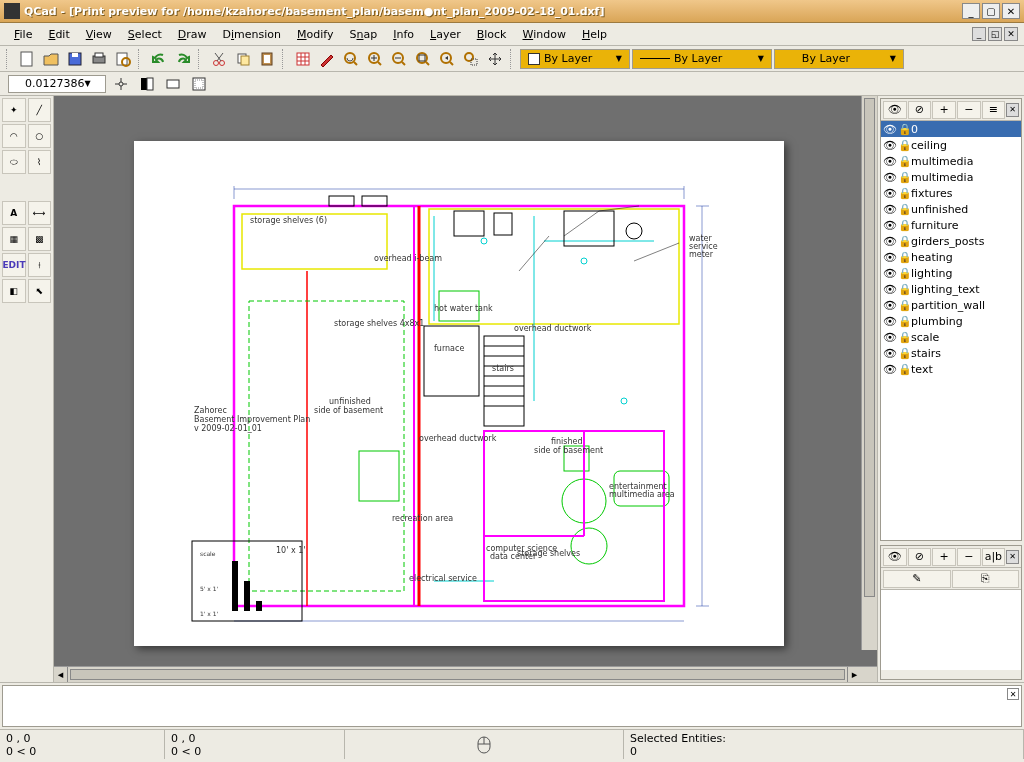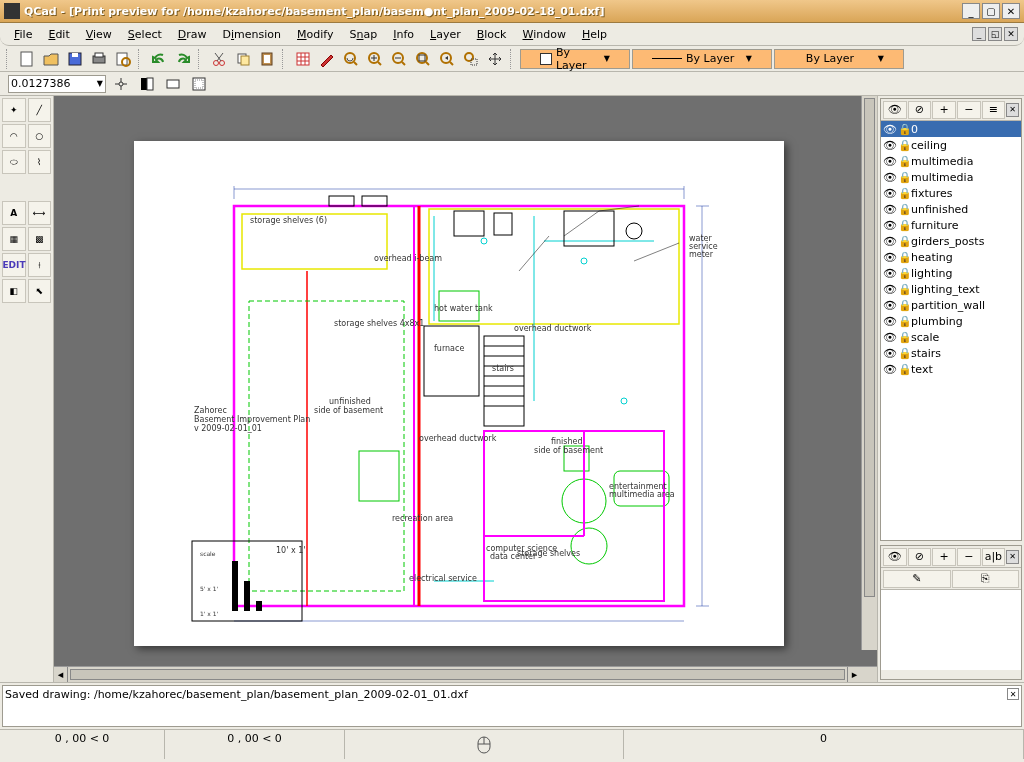--- a/index.html
+++ b/index.html
@@ -1,32 +1,32 @@
 <!DOCTYPE html>
 <html><head>
 <meta charset="utf-8">
 <style>
 * { box-sizing: border-box; margin: 0; padding: 0; font-family: "DejaVu Sans", Arial, sans-serif; font-size: 11px; }
 body { background: #edebe3; width: 1024px; height: 762px; overflow: hidden; }
 .titlebar { height: 23px; background: linear-gradient(to bottom, #f0c78a, #d9a557); display: flex; align-items: center; padding: 0 4px; border-bottom: 1px solid #9c7a3f; }
 .titlebar .icon { width: 16px; height: 16px; margin-right: 4px; background: #333; }
 .titlebar .title { flex: 1; color: #fff; font-weight: bold; text-shadow: 1px 1px #7a5a20; }
 .titlebar .wbtn { width: 18px; height: 16px; background: #eee; border: 1px solid #888; margin-left: 2px; display:flex; align-items:center; justify-content:center; font-size:10px; }
-.menubar { height: 23px; background: #edebe3; display: flex; align-items: center; padding: 8px 6px; border-bottom: 1px solid #b8b6ad; border-radius: 9px; }
+.menubar { height: 23px; background: #edebe3; display: flex; align-items: center; padding: 8px 6px; border-bottom: 1px solid #b8b6ad; }
 .menubar .menuitem { padding: 2px 8px; cursor: default; }
 .menubar .menuitem u { text-decoration: underline; }
 .menubar .spacer { flex:1; }
 .menubar .mdi-btn { width:14px; height:14px; border:1px solid #888; background:#ddd; margin-left:2px; display:flex;align-items:center;justify-content:center;font-size:9px;}
 .toolbar { height: 26px; background: #edebe3; display: flex; align-items: center; padding: 0 4px; border-bottom: 1px solid #b8b6ad; gap: 2px; }
 .toolbar .sep { width: 6px; height: 20px; border-left: 1px dotted #999; margin: 0 2px; }
 .tbtn { width: 22px; height: 22px; border: 1px solid transparent; display: flex; align-items: center; justify-content: center; }
-.bylayer-select { height: 20px; border: 1px solid #9e9b90; background: #fdba74; display: flex; align-items: center; padding: 0 19px; font-size: 11px; }
+.bylayer-select { height: 20px; border: 1px solid #9e9b90; background: #eab308; display: flex; align-items: center; padding: 0 7px; font-size: 11px; }
 .bylayer-select .dd { margin-left: auto; font-size: 8px; }
 .toolbar2 { height: 24px; background: #edebe3; display: flex; align-items: center; padding: 0 4px; border-bottom: 1px solid #b8b6ad; gap: 4px; }
-.scale-input { width: 98px; height: 18px; border: 1px solid #9e9b90; background: #fff; padding: 0 2px; display:flex; align-items:center;}
+.scale-input { width: 98px; height: 18px; border: 1px solid #9e9b90; background: #fff; padding: 0 16px; display:flex; align-items:center;}
 .scale-input .dd { margin-left:auto; font-size:8px;}
 .main { display: flex; height: 586px; }
 .left-toolbox { width: 54px; background: #edebe3; border-right: 1px solid #b8b6ad; padding: 2px; }
 .left-toolbox .row { display: flex; gap: 2px; margin-bottom: 2px; }
 .left-toolbox .lbtn { width: 24px; height: 24px; border: 1px solid #c8c5bb; background: #f5f3eb; display:flex; align-items:center; justify-content:center; font-size:9px;}
 .left-toolbox .gap { height: 25px; }
 .canvas-area { flex: 1; display: flex; flex-direction: column; background: #6f6f6f; position: relative; }
 .canvas-scroll { flex: 1; position: relative; overflow: hidden; }
 .paper { position: absolute; left: 80px; top: 45px; width: 650px; height: 505px; background: #fff; box-shadow: 3px 3px 8px rgba(0,0,0,0.5); }
 .drawing { position:absolute; inset:0; }
@@ -46,21 +46,21 @@
 .layer-row .lock { width:10px; display:inline-flex; color:#888;}
 .layer-row.sel .lock { color: #bcd; }
 .block-list { height: 80px; background:#fff; }
 .bottom { height: 80px; display: flex; flex-direction: column; border-top:1px solid #b8b6ad;}
 .cmd-panel { border:1px solid #9e9b90; margin:2px; background:#fff; padding:2px; position:relative; height:42px;}
 .cmd-panel .close { position:absolute; right:2px; top:2px; width:12px;height:12px;border:1px solid #888;font-size:8px;display:flex;align-items:center;justify-content:center;}
 .cmd-history { height:18px; font-size:11px; overflow:hidden; white-space:nowrap;}
 .cmd-line { display:flex; gap:4px; margin-top:2px;}
 .cmd-line .cmd-input { flex:1; border:1px solid #9e9b90; height:16px; padding:0 2px; background:#fff;}
 .statusbar { height: 30px; background: #edebe3; display: flex; align-items: stretch; border-top: 1px solid #b8b6ad; font-size: 10px;}
-.statusbar .cell { border-right: 1px solid #b8b6ad; padding: 2px 6px; display:flex; flex-direction:row; justify-content:center;}
+.statusbar .cell { border-right: 1px solid #b8b6ad; padding: 2px 6px; display:flex; flex-direction:column; justify-content:center;}
 .statusbar .wide { flex:1; display:flex; align-items:center; justify-content:center;}
 .edit-badge { color:#4a3ab8; font-weight:bold; font-size:8px;}
 svg.blueprint text { font-size: 8px; fill:#333;}
 .blue-lbl{font-size:6px;fill:#1030a0;}
 </style>
 </head>
 <body>
 
 <div class="titlebar">
   <div class="icon"></div>
@@ -518,35 +518,35 @@
         <div class="pbtn" style="flex:1">⎘</div>
       </div>
       <div class="block-list"></div>
     </div>
   </div>
 </div>
 
 <div class="bottom">
   <div class="cmd-panel">
     <div class="close">✕</div>
-    <div class="cmd-history">Saved drawing: /home/kzahorec/basement_plan/basement_plan_2009-02-01_01.dxf</div>
   </div>
   <div class="statusbar">
     <div class="cell" style="width:165px">
       <div>0 , 0</div>
         <div>0 &lt; 0</div>
     </div>
     <div class="cell" style="width:180px">
       <div>0 , 0</div>
         <div>0 &lt; 0</div>
     </div>
     <div class="cell wide">
       <svg width="18" height="22">
           <rect x="3" y="3" width="12" height="16" rx="6" fill="none" stroke="#555"></rect>
           <line x1="9" y1="3" x2="9" y2="10" stroke="#555"></line>
           <line x1="3" y1="10" x2="15" y2="10" stroke="#555"></line>
         </svg>
     </div>
     <div class="cell" style="width:400px">
+      <div>Selected Entities:</div>
         <div>0</div>
     </div>
   </div>
 </div>
 
 </body></html>

